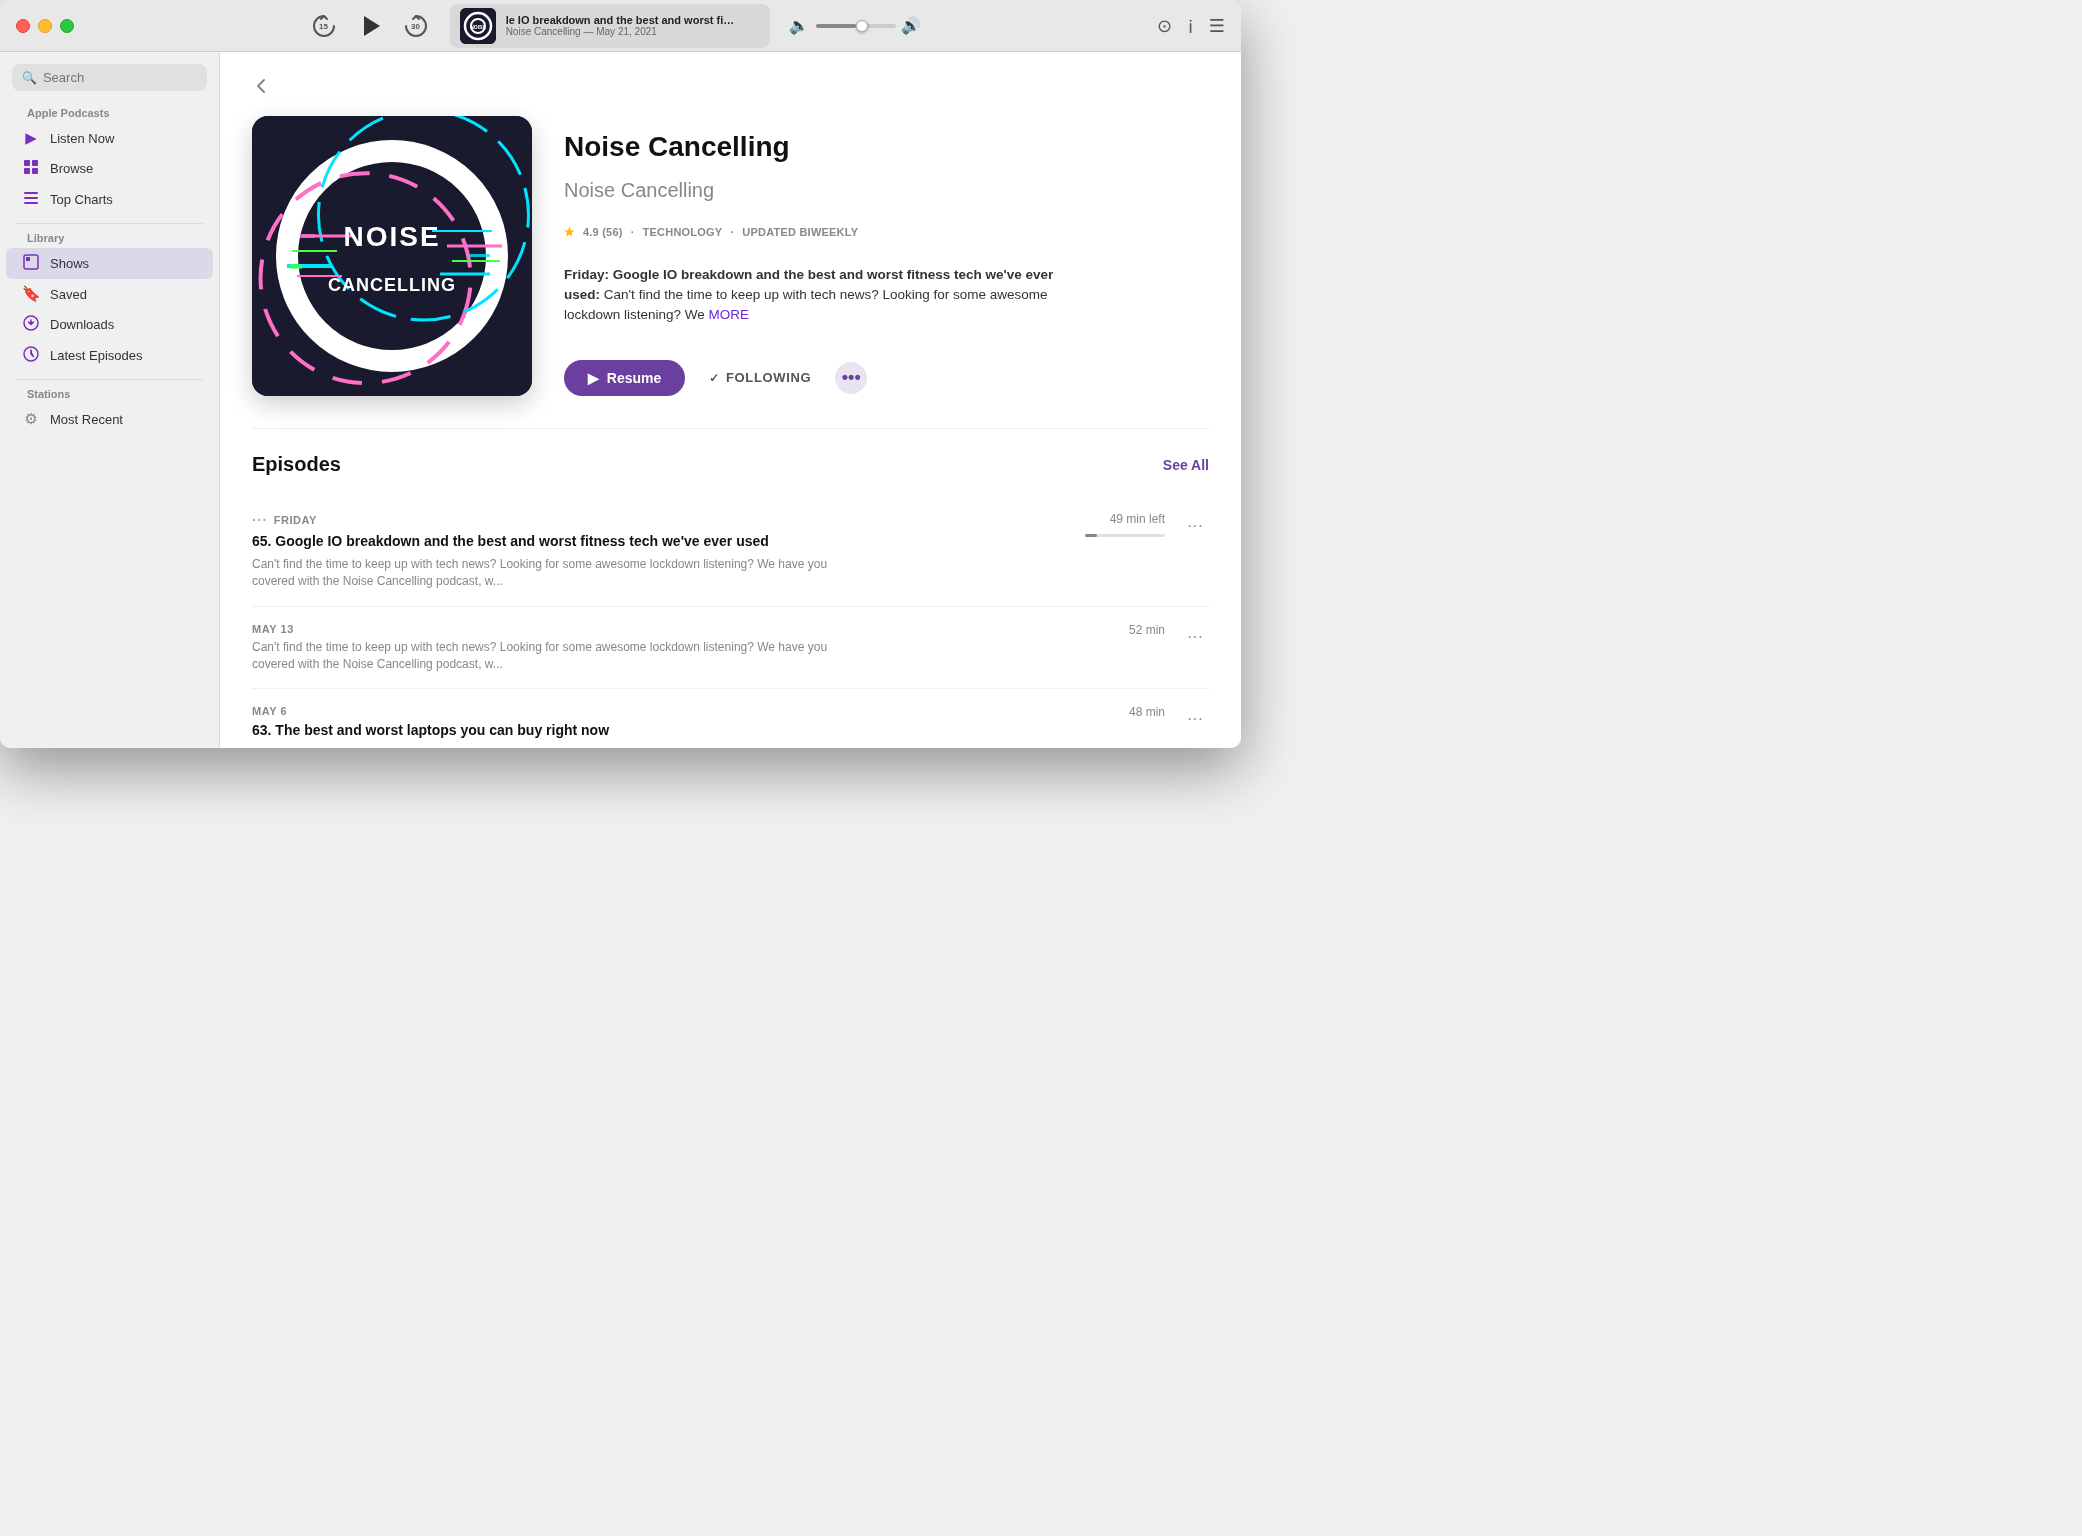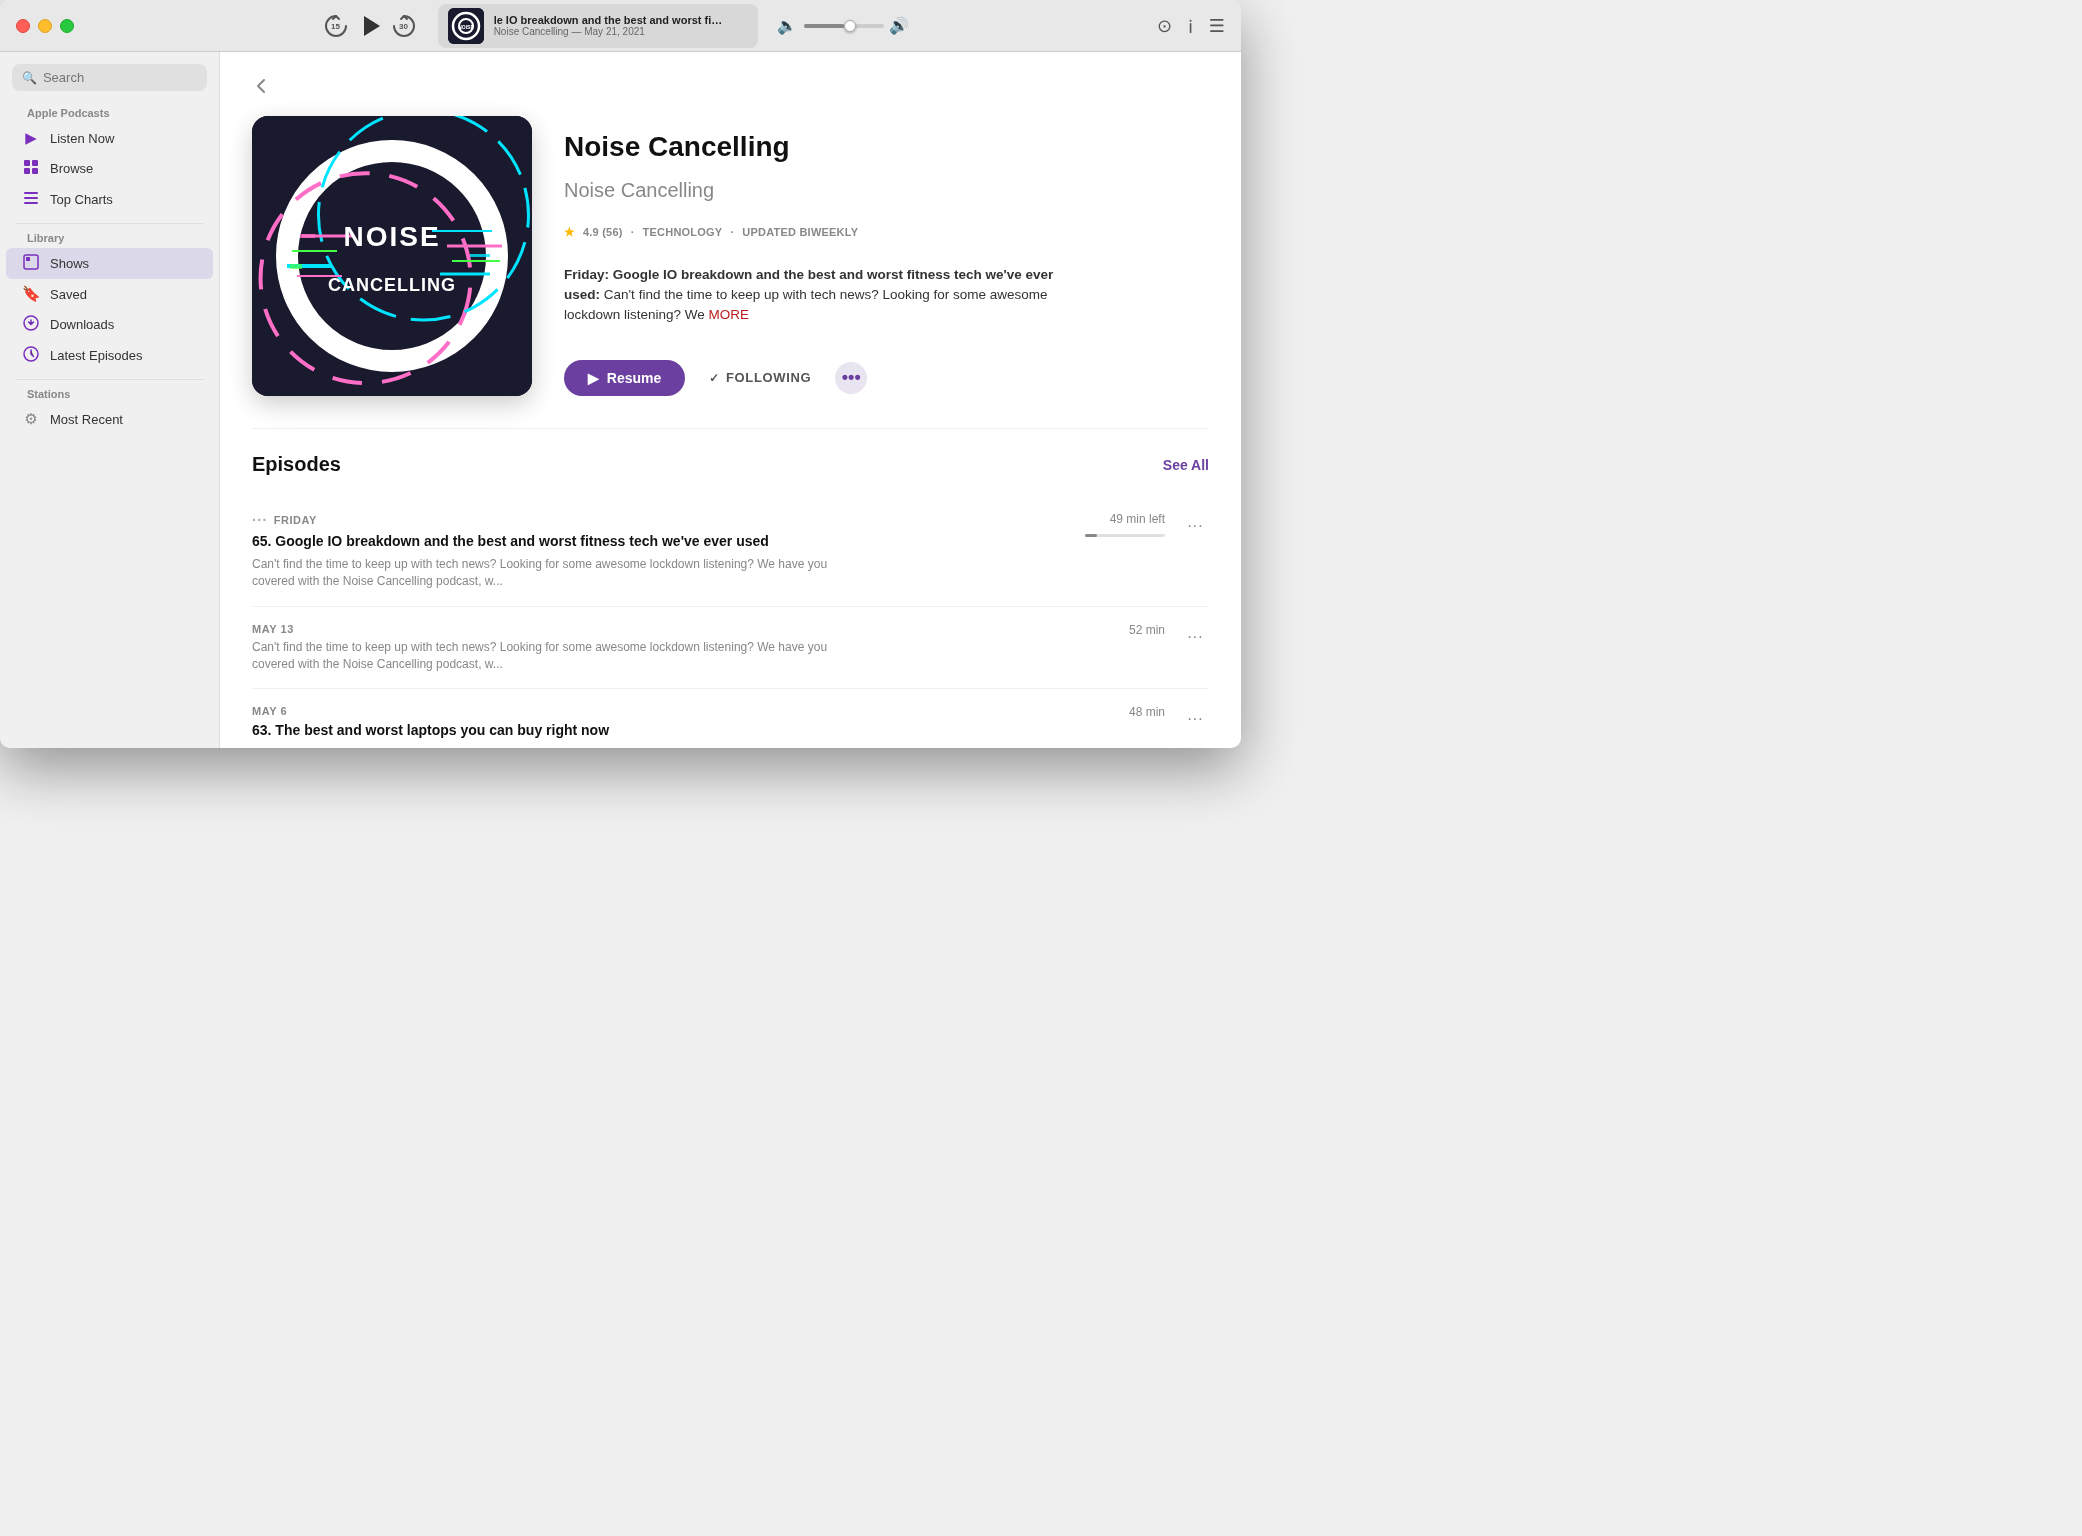--- a/index.html
+++ b/index.html
@@ -54,21 +54,21 @@
       flex: 1;
       display: flex;
       align-items: center;
       justify-content: center;
       gap: 20px;
     }
 
     .playback-controls {
       display: flex;
       align-items: center;
-      gap: 6px;
+      gap: 18px;
     }
 
     .btn-skip {
       background: none;
       border: none;
       cursor: pointer;
       color: #555;
       font-size: 22px;
       display: flex;
       align-items: center;
@@ -358,21 +358,21 @@
       line-height: 1.5;
       margin-bottom: 24px;
       max-width: 520px;
     }
 
     .podcast-description strong {
       font-weight: 700;
     }
 
     .more-link {
-      color: #b91c1c;
+      color: #6d28d9;
       font-weight: 500;
     }
 
     .podcast-actions {
       display: flex;
       align-items: center;
       gap: 24px;
     }
 
     .btn-resume {

